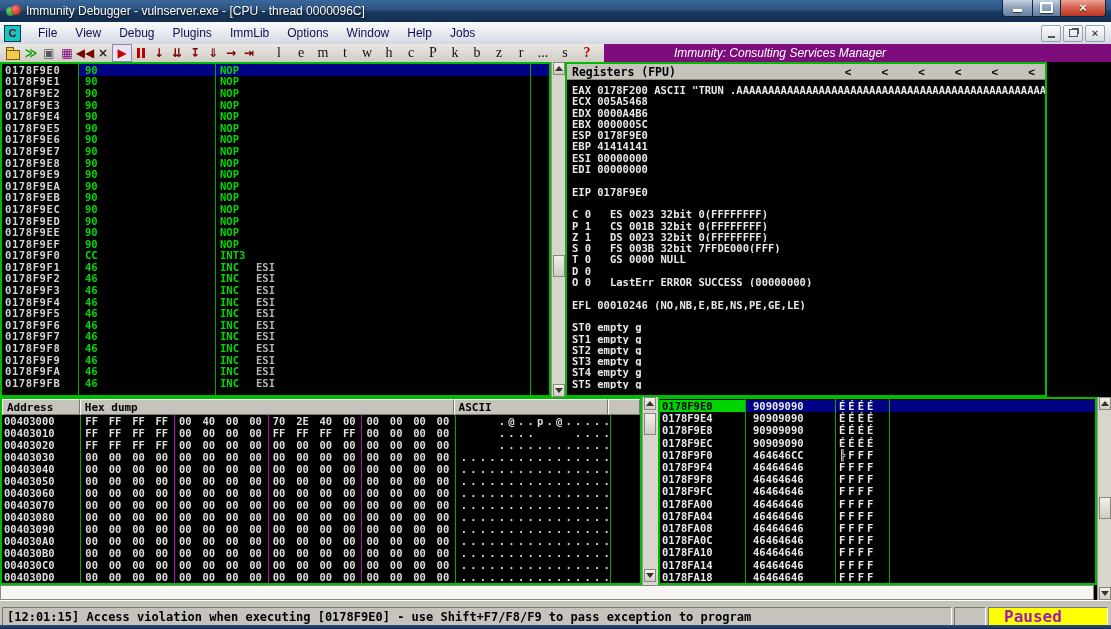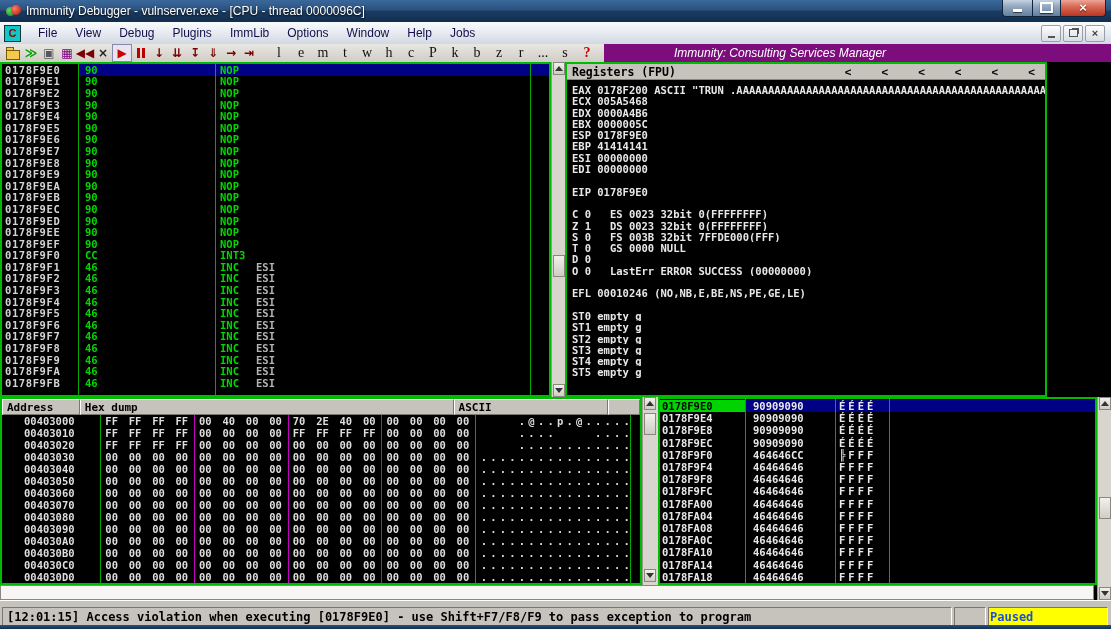--- a/index.html
+++ b/index.html
@@ -100,21 +100,21 @@
   #reg-title{font-weight:bold;}
   #reg-chevrons{margin-left:auto;display:flex;gap:30px;margin-right:10px;font-weight:bold;}
   #reg-lines{padding:4px 0 0 5px;}
   .reg-line{height:11.3px;font-size:10.5px;color:#e8e8e8;white-space:pre;overflow:hidden;}
 
   
   #hexdump{left:0;top:397px;width:642px;height:188px;}
   #hx-headers{height:16px;display:flex;background:#c6c3bd;}
   .hx-h{box-sizing:border-box;border:1px solid;border-color:#fff #7a776f #7a776f #fff;
     font-size:11px;font-weight:bold;color:#000;padding:1px 0 0 4px;font-family:"DejaVu Sans Mono",monospace;}
-  #hx-body{position:relative;margin-left:20px;}
+  #hx-body{position:relative;}
   .hx-row{height:12px;display:flex;align-items:center;font-size:10.5px;color:#dedede;}
   .hx-addr{width:78px;padding-left:2px;box-sizing:border-box;flex:0 0 auto;}
   .hx-group{width:93.7px;display:flex;flex:0 0 auto;}
   .hx-byte{width:23.4px;text-align:center;flex:0 0 auto;}
   .hx-ascii{width:158px;padding-left:6px;letter-spacing:3.2px;white-space:pre;box-sizing:border-box;flex:0 0 auto;}
 
   
   #stack{left:658px;top:397px;width:439px;height:188px;}
   #st-body{position:relative;padding-top:1px;}
   .st-row{height:12.2px;display:flex;align-items:center;font-size:10.5px;color:#e8e8e8;}
@@ -124,21 +124,21 @@
   .st-val{width:90px;padding-left:8px;box-sizing:border-box;flex:0 0 auto;}
   .st-ascii{width:54px;padding-left:4px;letter-spacing:3px;white-space:pre;box-sizing:border-box;flex:0 0 auto;}
 
   
   #statusbar{position:absolute;left:0;top:600px;width:1111px;height:25px;background:#c6c3bd;
     border-top:1px solid #fff;display:flex;align-items:flex-end;}
   #status-msg{margin-left:2px;width:950px;height:19px;border:1px solid;border-color:#7a776f #fff #fff #7a776f;
     font-size:12px;color:#000;display:flex;align-items:center;padding-left:4px;box-sizing:border-box;white-space:nowrap;overflow:hidden;}
   #status-gap{width:32px;height:19px;border:1px solid;border-color:#7a776f #fff #fff #7a776f;margin-left:2px;box-sizing:border-box;}
   #status-state{margin-left:2px;width:120px;height:19px;border:1px solid;border-color:#7a776f #fff #fff #7a776f;
-    background:#ffff00;color:#1d4ed8;font-size:12px;display:flex;align-items:center;padding-left:1px;box-sizing:border-box;}
+    background:#ffff00;color:#a21caf;font-size:16px;display:flex;align-items:center;padding-left:15px;box-sizing:border-box;}
   #bottom-edge{position:absolute;left:0;top:625px;width:1111px;height:4px;
     background:linear-gradient(180deg,#2b527f,#122e4e);}
 </style>
 </head>
 <body>
 
 <div id="app">
 
   <div id="titlebar">
     <span id="app-icon">
@@ -403,20 +403,21 @@
         <div class="reg-line">EDX 0000A4B6</div>
         <div class="reg-line">EBX 0000005C</div>
         <div class="reg-line">ESP 0178F9E0</div>
         <div class="reg-line">EBP 41414141</div>
         <div class="reg-line">ESI 00000000</div>
         <div class="reg-line">EDI 00000000</div>
         <div class="reg-line">&nbsp;</div>
         <div class="reg-line">EIP 0178F9E0</div>
         <div class="reg-line">&nbsp;</div>
         <div class="reg-line">C 0   ES 0023 32bit 0(FFFFFFFF)</div>
+        <div class="reg-line">P 1   CS 001B 32bit 0(FFFFFFFF)</div>
         <div class="reg-line">Z 1   DS 0023 32bit 0(FFFFFFFF)</div>
         <div class="reg-line">S 0   FS 003B 32bit 7FFDE000(FFF)</div>
         <div class="reg-line">T 0   GS 0000 NULL</div>
         <div class="reg-line">D 0</div>
         <div class="reg-line">O 0   LastErr ERROR_SUCCESS (00000000)</div>
         <div class="reg-line">&nbsp;</div>
         <div class="reg-line">EFL 00010246 (NO,NB,E,BE,NS,PE,GE,LE)</div>
         <div class="reg-line">&nbsp;</div>
         <div class="reg-line">ST0 empty g</div>
         <div class="reg-line">ST1 empty g</div>

